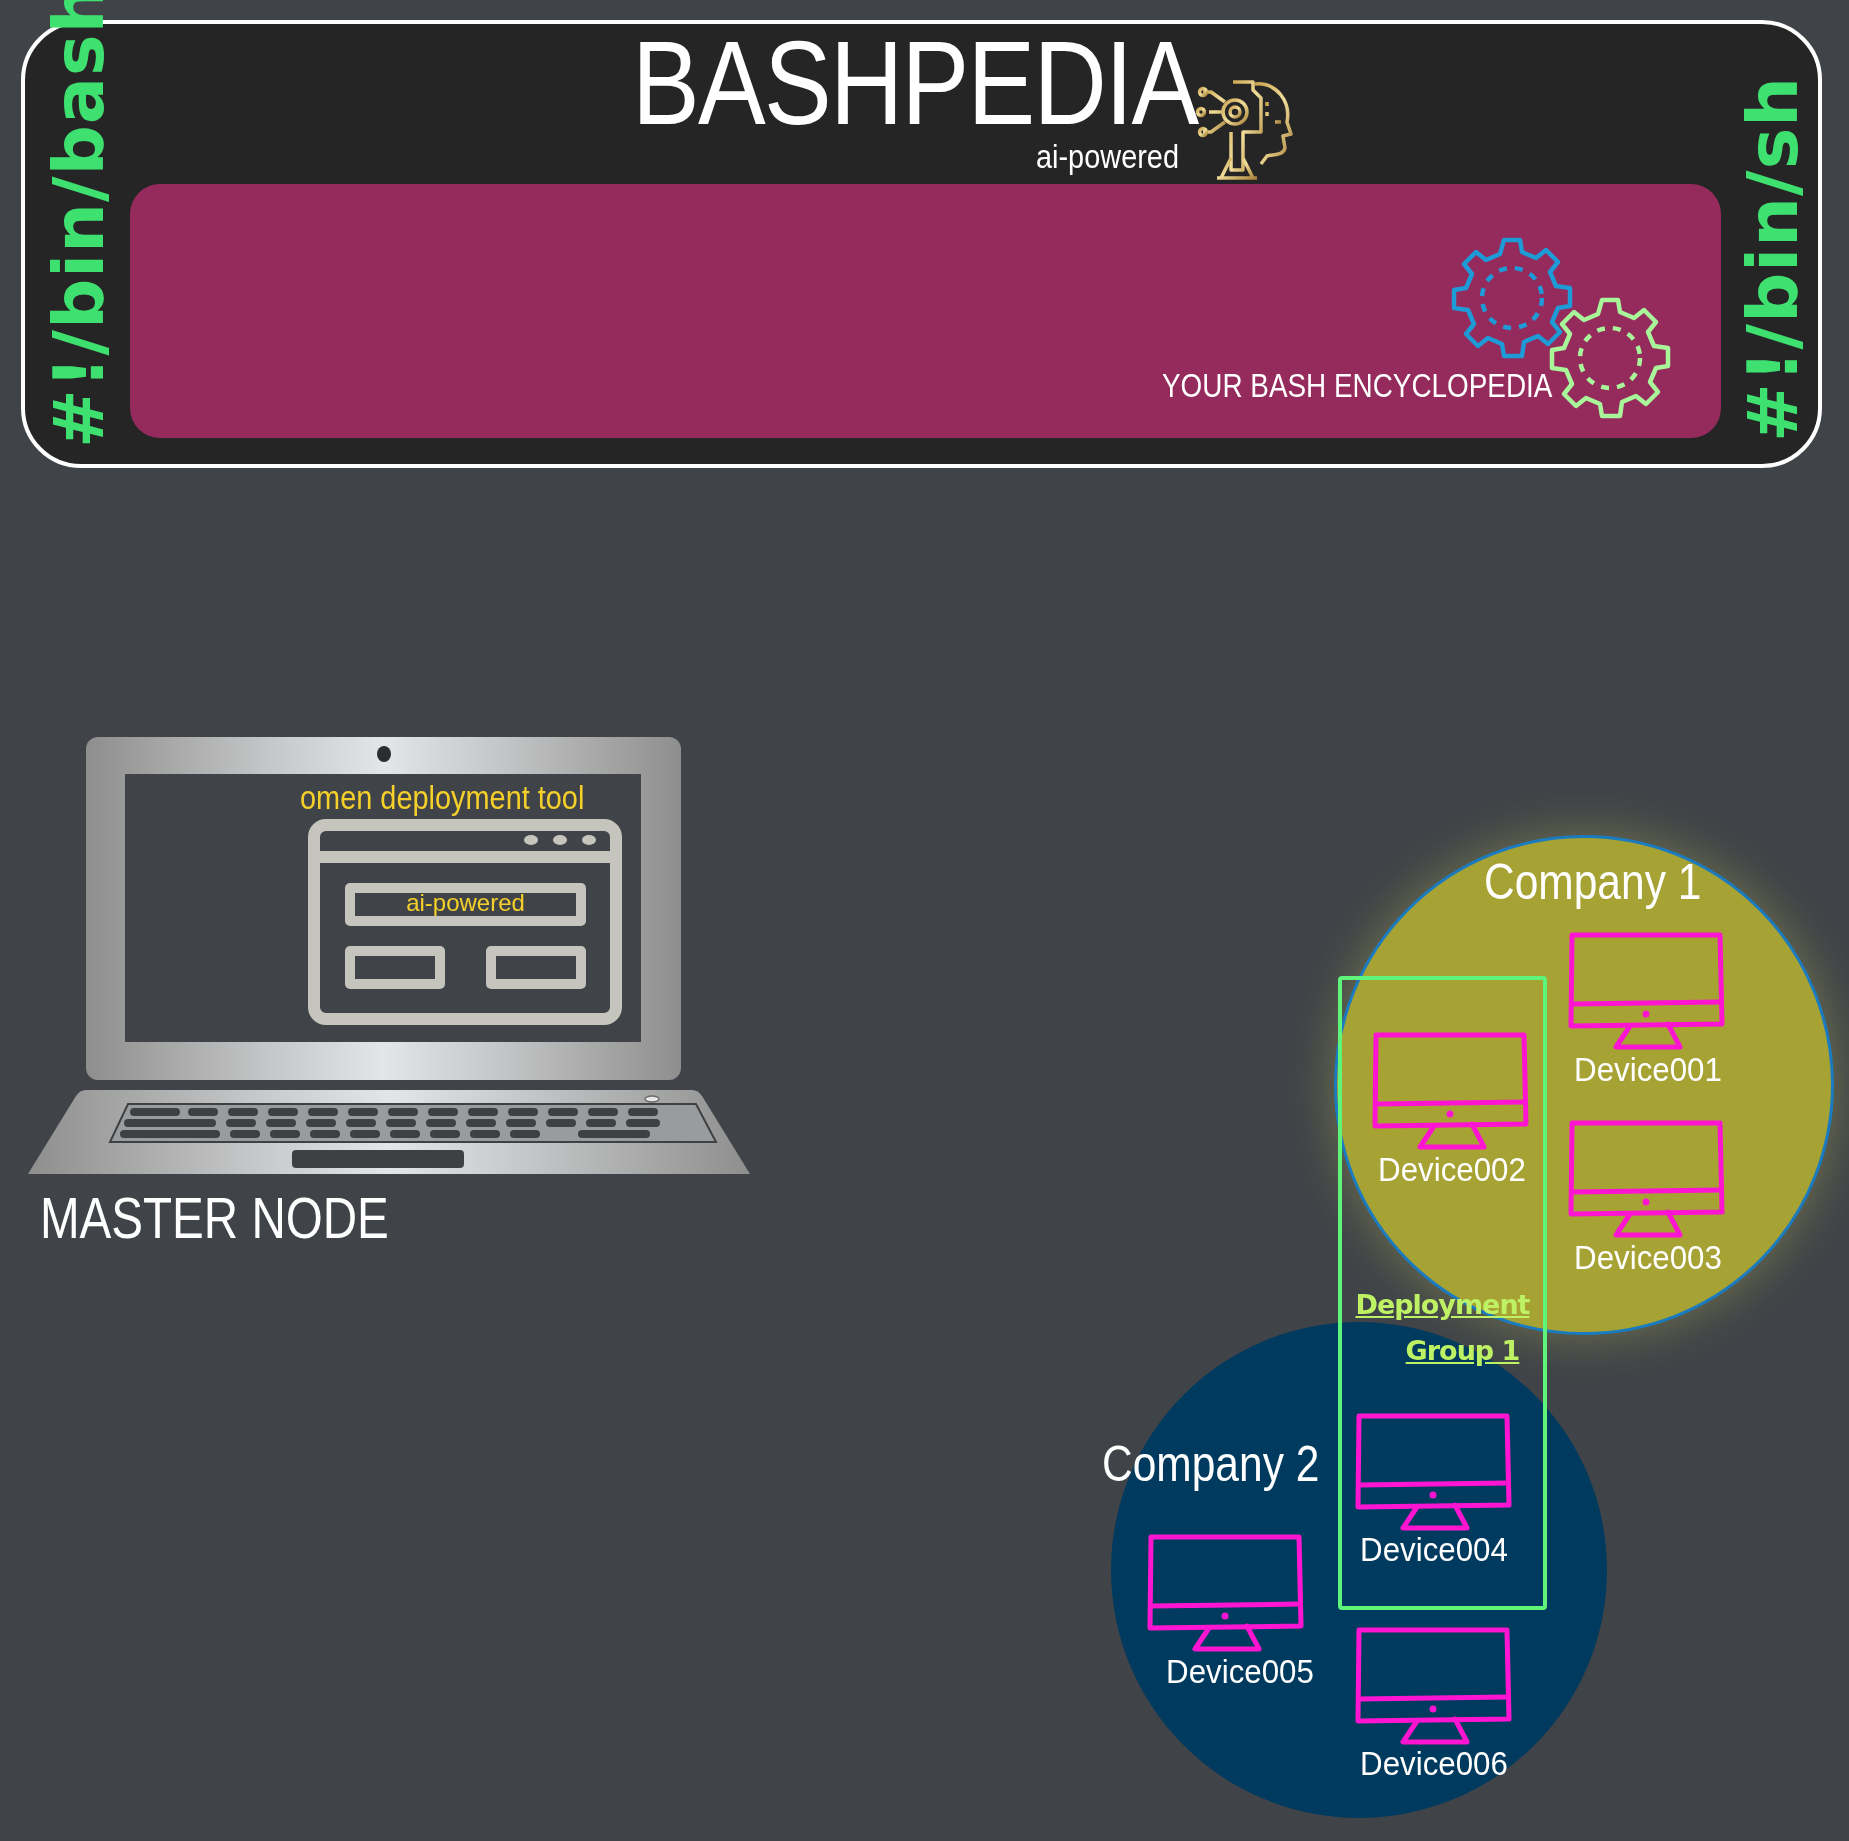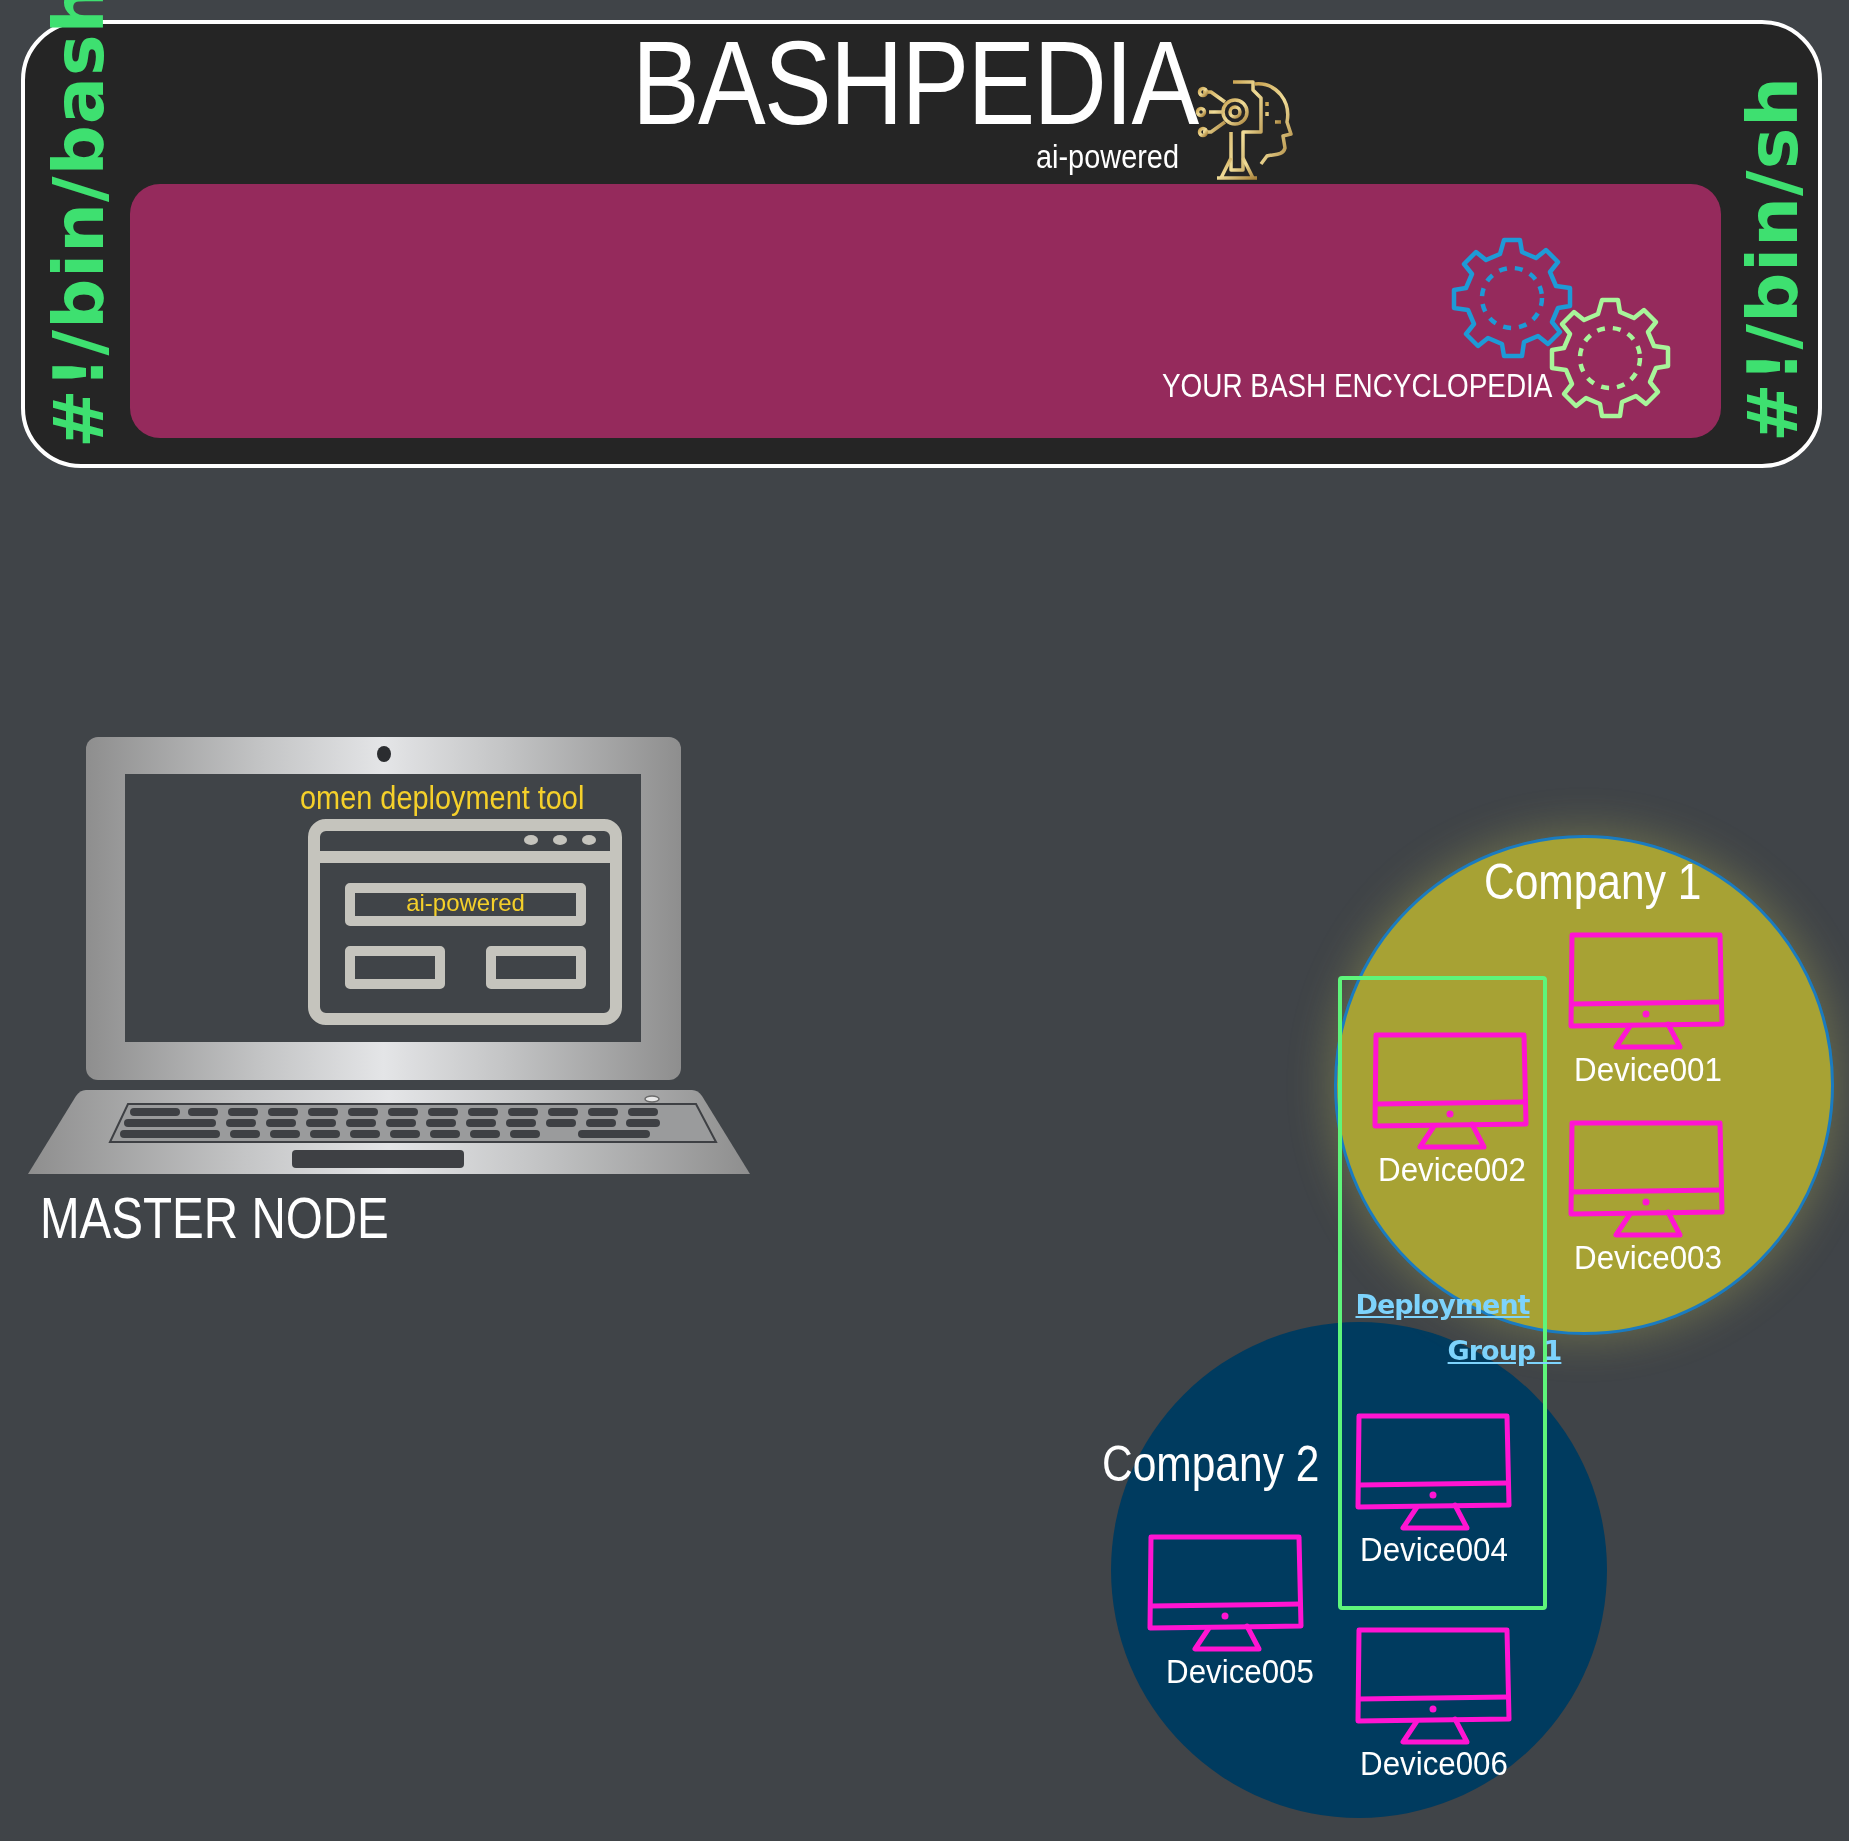--- a/index.html
+++ b/index.html
@@ -62,21 +62,21 @@
     left:1111px; top:1322px; width:496px; height:496px; border-radius:50%; background:#003b5f;
   }
   #deploy-box {
     left:1338px; top:976px; width:209px; height:634px; border:4px solid #5ef57a; border-radius:4px; box-sizing:border-box;
   }
   .company-label { color:#ffffff; font-size:50px; line-height:56px; transform:scaleX(0.85); transform-origin:left top; white-space:nowrap; }
   #company1-label { left:1484px; top:854px; }
   #company2-label { left:1102px; top:1436px; }
   .device-label { color:#ffffff; font-size:34px; line-height:38px; white-space:nowrap; width:200px; text-align:center; transform:scaleX(0.92); }
   .deploy-label {
-    color:#7dd3fc; font-family:"DejaVu Sans", sans-serif; font-weight:bold; font-size:27px; line-height:34px;
+    color:#bef264; font-family:"DejaVu Sans", sans-serif; font-weight:bold; font-size:27px; line-height:34px;
     text-decoration:underline; text-align:center; white-space:nowrap; letter-spacing:-1px;
   }
   .monitor { width:158px; height:118px; }
 </style>
 </head>
 <body>
 
 <div id="header" class="abs"></div>
 <div id="panel" class="abs"></div>
 
@@ -195,21 +195,21 @@
 <div id="master-label" class="abs">MASTER NODE</div>
 
 <div id="company2" class="abs"></div>
 <div id="company1" class="abs"></div>
 <div id="deploy-box" class="abs"></div>
 
 <div id="company1-label" class="abs company-label">Company 1</div>
 <div id="company2-label" class="abs company-label">Company 2</div>
 
 <div class="abs deploy-label" style="left:1338px;top:1288px;width:209px;">Deployment</div>
-<div class="abs deploy-label" style="left:1380px;top:1334px;width:249px;">Group 1</div>
+<div class="abs deploy-label" style="left:1338px;top:1334px;width:249px;">Group 1</div>
 
 <svg width="0" height="0" style="position:absolute">
   <symbol id="mon" viewBox="0 0 158 118">
     <g fill="none" stroke="#ff14d2" stroke-width="5" stroke-linejoin="round" stroke-linecap="round">
       <path d="M4 3 L152 3 L154 92 L3 94 Z"></path>
       <path d="M4 72 L153 70"></path>
       <path d="M62 94 L48 115 L112 115 L100 92"></path>
     </g>
     <circle cx="78" cy="82" r="3.5" fill="#ff14d2"></circle>
   </symbol>

